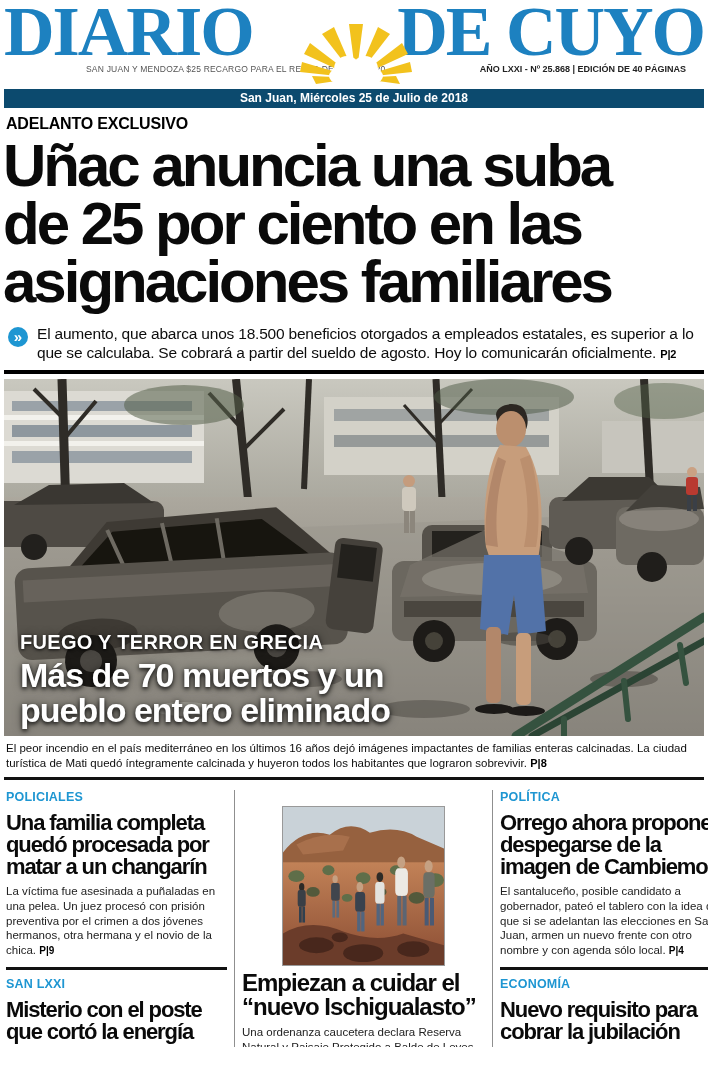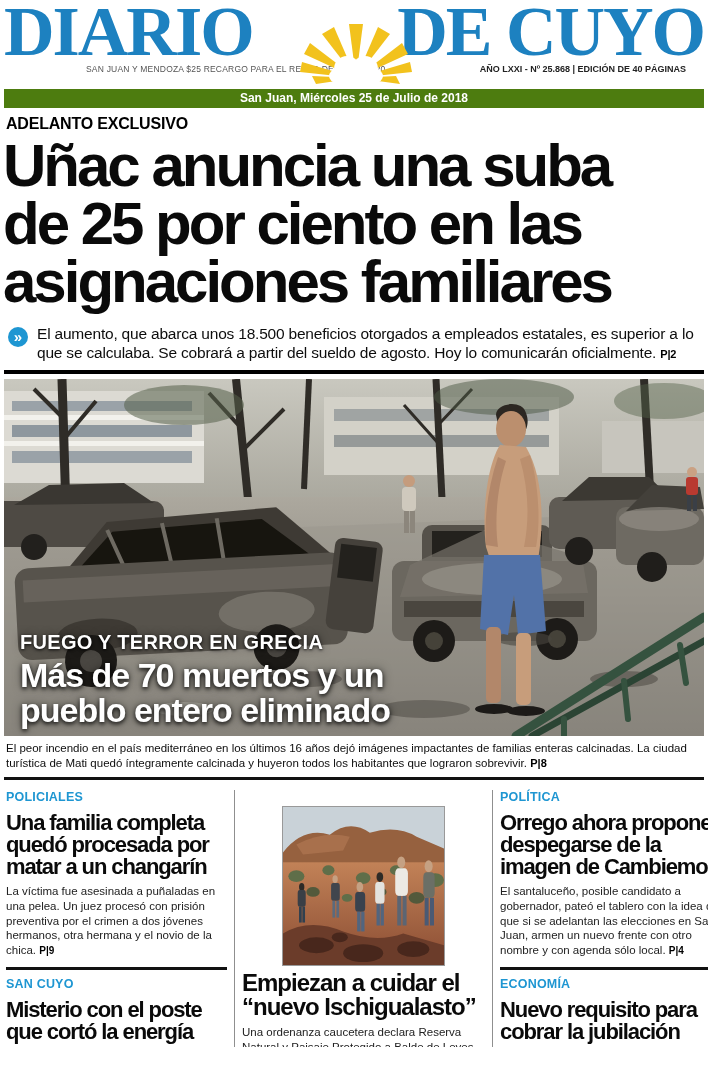--- a/index.html
+++ b/index.html
@@ -16,21 +16,21 @@
   .mast-title {
     font-family:"Liberation Serif", serif; font-weight:700; font-size:70px; line-height:0.9;
     color:#1d81c0; letter-spacing:-2px; white-space:nowrap;
   }
   .sun-wrap { position:absolute; left:300px; top:20px; width:112px; height:64px; z-index:2; }
   .tagline-row { display:flex; justify-content:space-between; align-items:flex-end;
     padding:0 22px 0 86px; margin-top:0; }
   .tagline-left { font-size:8.5px; color:#555; font-weight:400; letter-spacing:0.2px; text-transform:uppercase; }
   .tagline-right { font-size:9px; color:#222; font-weight:700; text-transform:uppercase; }
 
-  .date-bar { margin:3px 4px 0; background:#4d7c0f; color:#fff; text-align:center;
+  .date-bar { margin:3px 4px 0; background:#0c4a6e; color:#fff; text-align:center;
     font-weight:700; font-size:12px; padding:2px 0 3px; }
 
   
   .lead { padding:7px 6px 0; }
   .lead-kicker { font-size:16px; font-weight:700; color:#000; letter-spacing:-0.2px; }
   .lead-headline { margin:4px 0 4px -3px; font-size:60px; font-weight:700; line-height:0.97;
     letter-spacing:-3px; color:#0a0a0a; max-width:662px; }
   .deck { display:flex; gap:9px; margin:12px 0 0 2px; align-items:flex-start; }
   .deck-bullet { flex:0 0 auto; width:20px; height:20px; border-radius:50%; background:#1e96d2;
     color:#fff; font-size:15px; line-height:19px; text-align:center; font-weight:700; margin-top:3px; }
@@ -262,21 +262,21 @@
 
     <div class="col">
       <article>
         <div class="story-kicker">POLICIALES</div>
         <h2 class="story-headline">Una familia completa quedó procesada por matar a un changarín</h2>
         <p class="story-body"><span>La víctima fue asesinada a puñaladas en una pelea. Un juez procesó con prisión preventiva por el crimen a dos jóvenes hermanos, otra hermana y el novio de la chica.</span>
           <span class="page-ref">P|9</span></p>
       </article>
       <div class="rule-mid"></div>
       <article>
-        <div class="story-kicker">SAN CUYO</div>
+        <div class="story-kicker">SAN LXXI</div>
         <h2 class="story-headline">Misterio con el poste que cortó la energía</h2>
         <p class="story-body"><span>Hasta anoche nadie se explicaba por qué se vino abajo un pilar de la luz en Santa Lucía, que arrastró a otros dos en su caída y cortó la electricidad en casi 20 cuadras.</span>
           </p>
       </article>
     </div>
 
     <div class="vrule"></div>
 
     <div class="col">
       <figure class="mid-photo">

